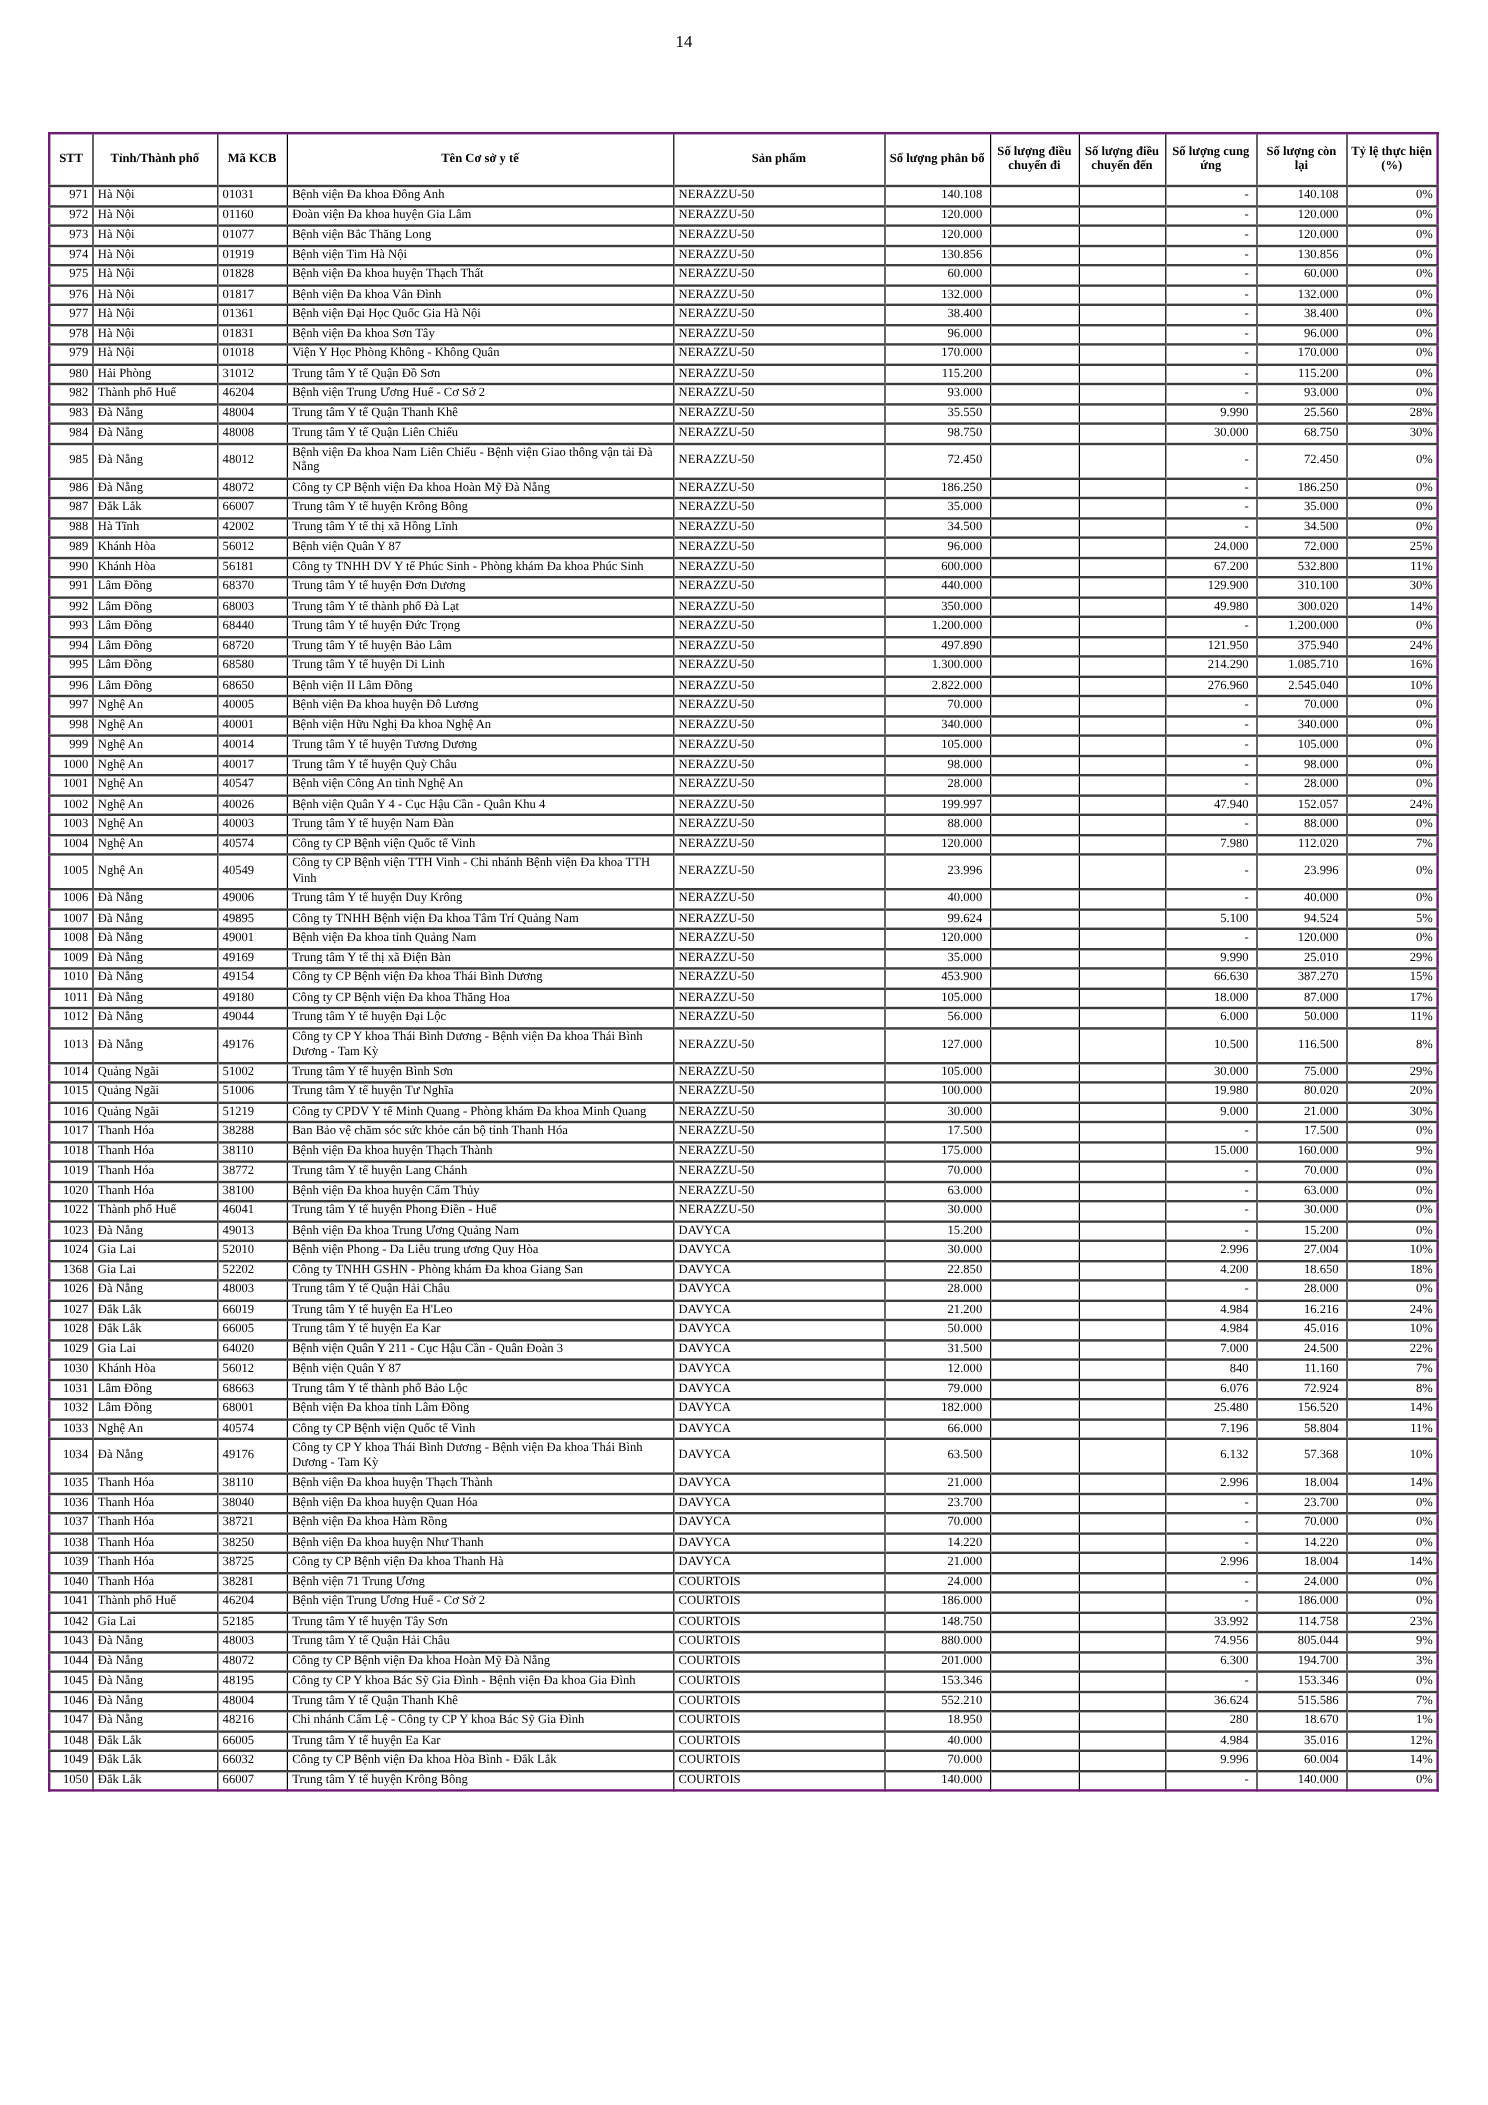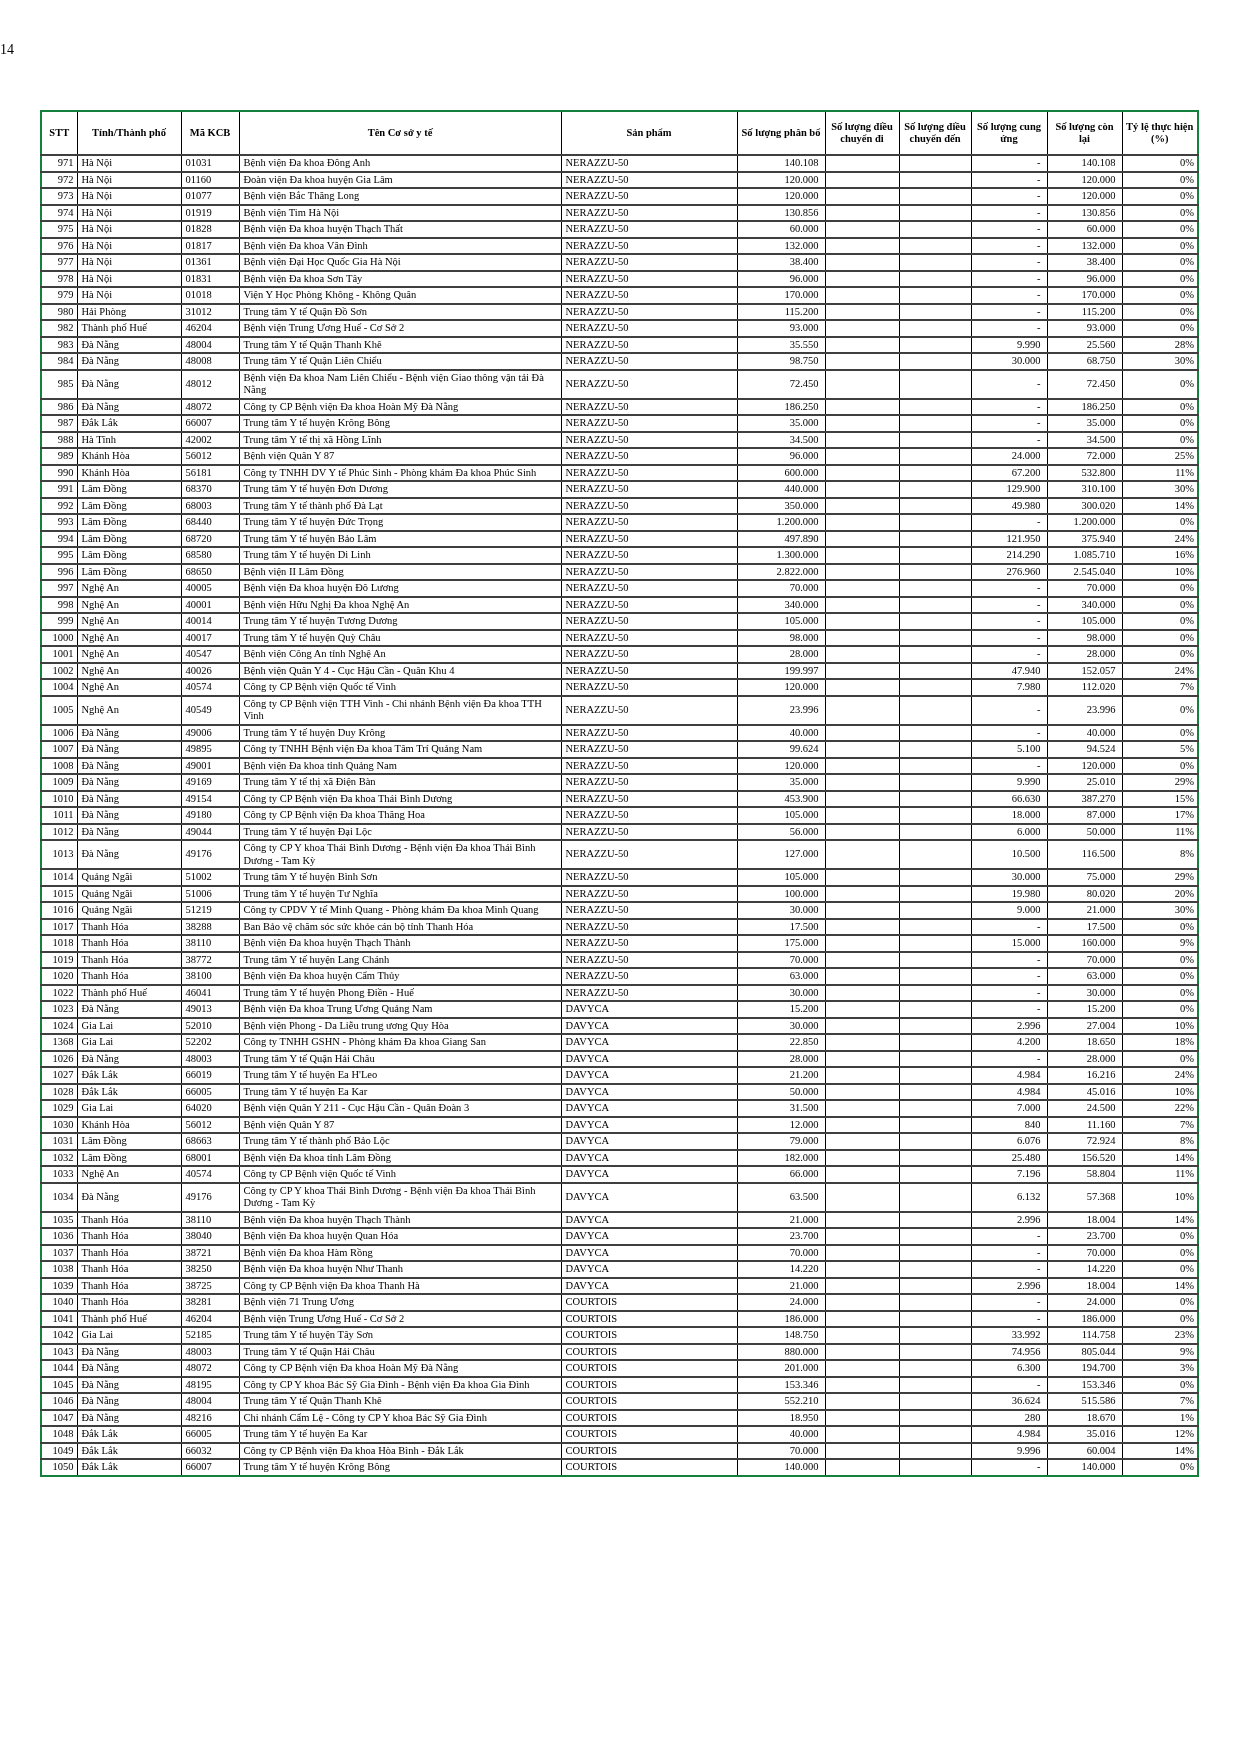--- a/index.html
+++ b/index.html
@@ -6,31 +6,31 @@
   html, body { margin: 0; padding: 0; }
   body {
     width: 1240px; height: 1754px;
     background: #ffffff;
     color: #000;
     font-family: "Liberation Serif", "DejaVu Serif", serif;
     position: relative;
   }
   .page-number {
     position: absolute;
-    top: 42px; left: 0; width: 1140px;
-    text-align: left;
+    top: 28px; left: 0; width: 1140px;
+    text-align: center;
     font-size: 14px;
   }
   table.doc-table {
     position: absolute;
     left: 40px; top: 110px;
     width: 1157px;
     border-collapse: collapse;
     table-layout: fixed;
-    border: 2px solid #15803d;
+    border: 2px solid #701a75;
   }
   table.doc-table th {
     font-weight: bold;
     font-size: 10.5px;
     line-height: 12.5px;
     text-align: center;
     vertical-align: middle;
     padding: 2px 2px;
     border-left: 1px solid #000;
     border-right: 1px solid #000;
@@ -493,20 +493,33 @@
         <td>Bệnh viện Quân Y 4 - Cục Hậu Cần - Quân Khu 4</td>
         <td>NERAZZU-50</td>
         <td>199.997</td>
         <td></td>
         <td></td>
         <td>47.940</td>
         <td>152.057</td>
         <td>24%</td>
       </tr>
       <tr>
+        <td>1003</td>
+        <td>Nghệ An</td>
+        <td>40003</td>
+        <td>Trung tâm Y tế huyện Nam Đàn</td>
+        <td>NERAZZU-50</td>
+        <td>88.000</td>
+        <td></td>
+        <td></td>
+        <td>-</td>
+        <td>88.000</td>
+        <td>0%</td>
+      </tr>
+      <tr>
         <td>1004</td>
         <td>Nghệ An</td>
         <td>40574</td>
         <td>Công ty CP Bệnh viện Quốc tế Vinh</td>
         <td>NERAZZU-50</td>
         <td>120.000</td>
         <td></td>
         <td></td>
         <td>7.980</td>
         <td>112.020</td>

